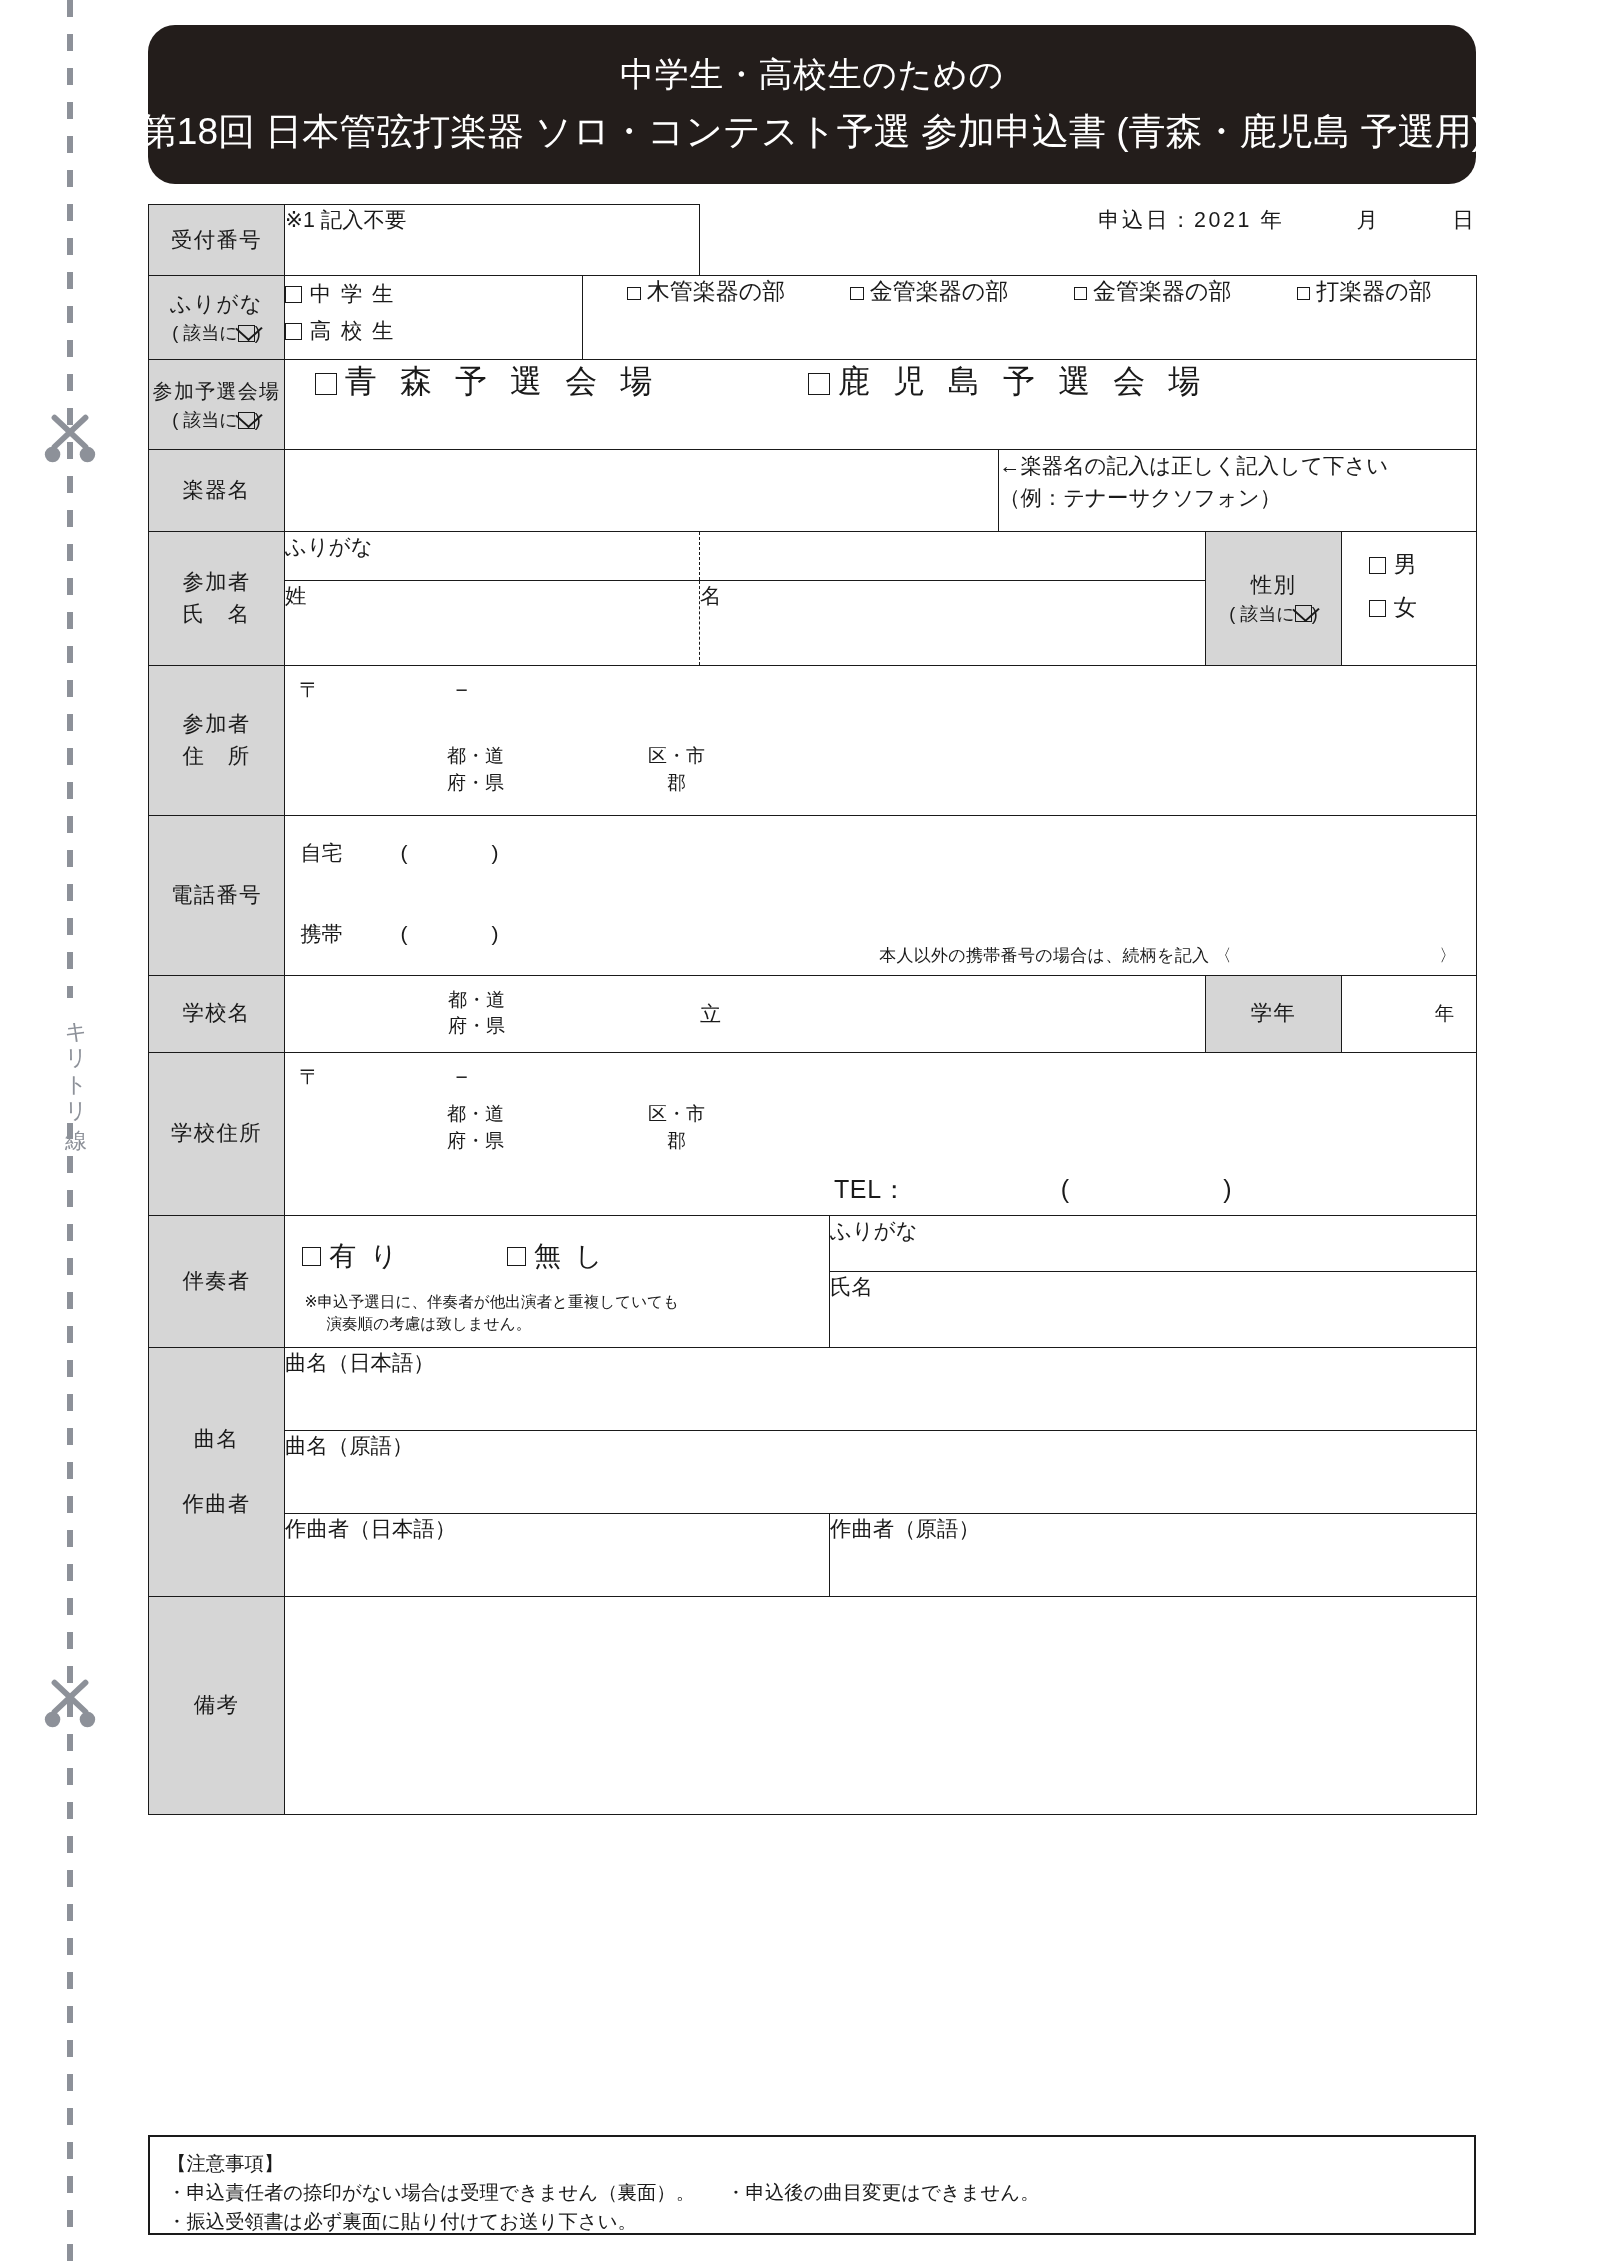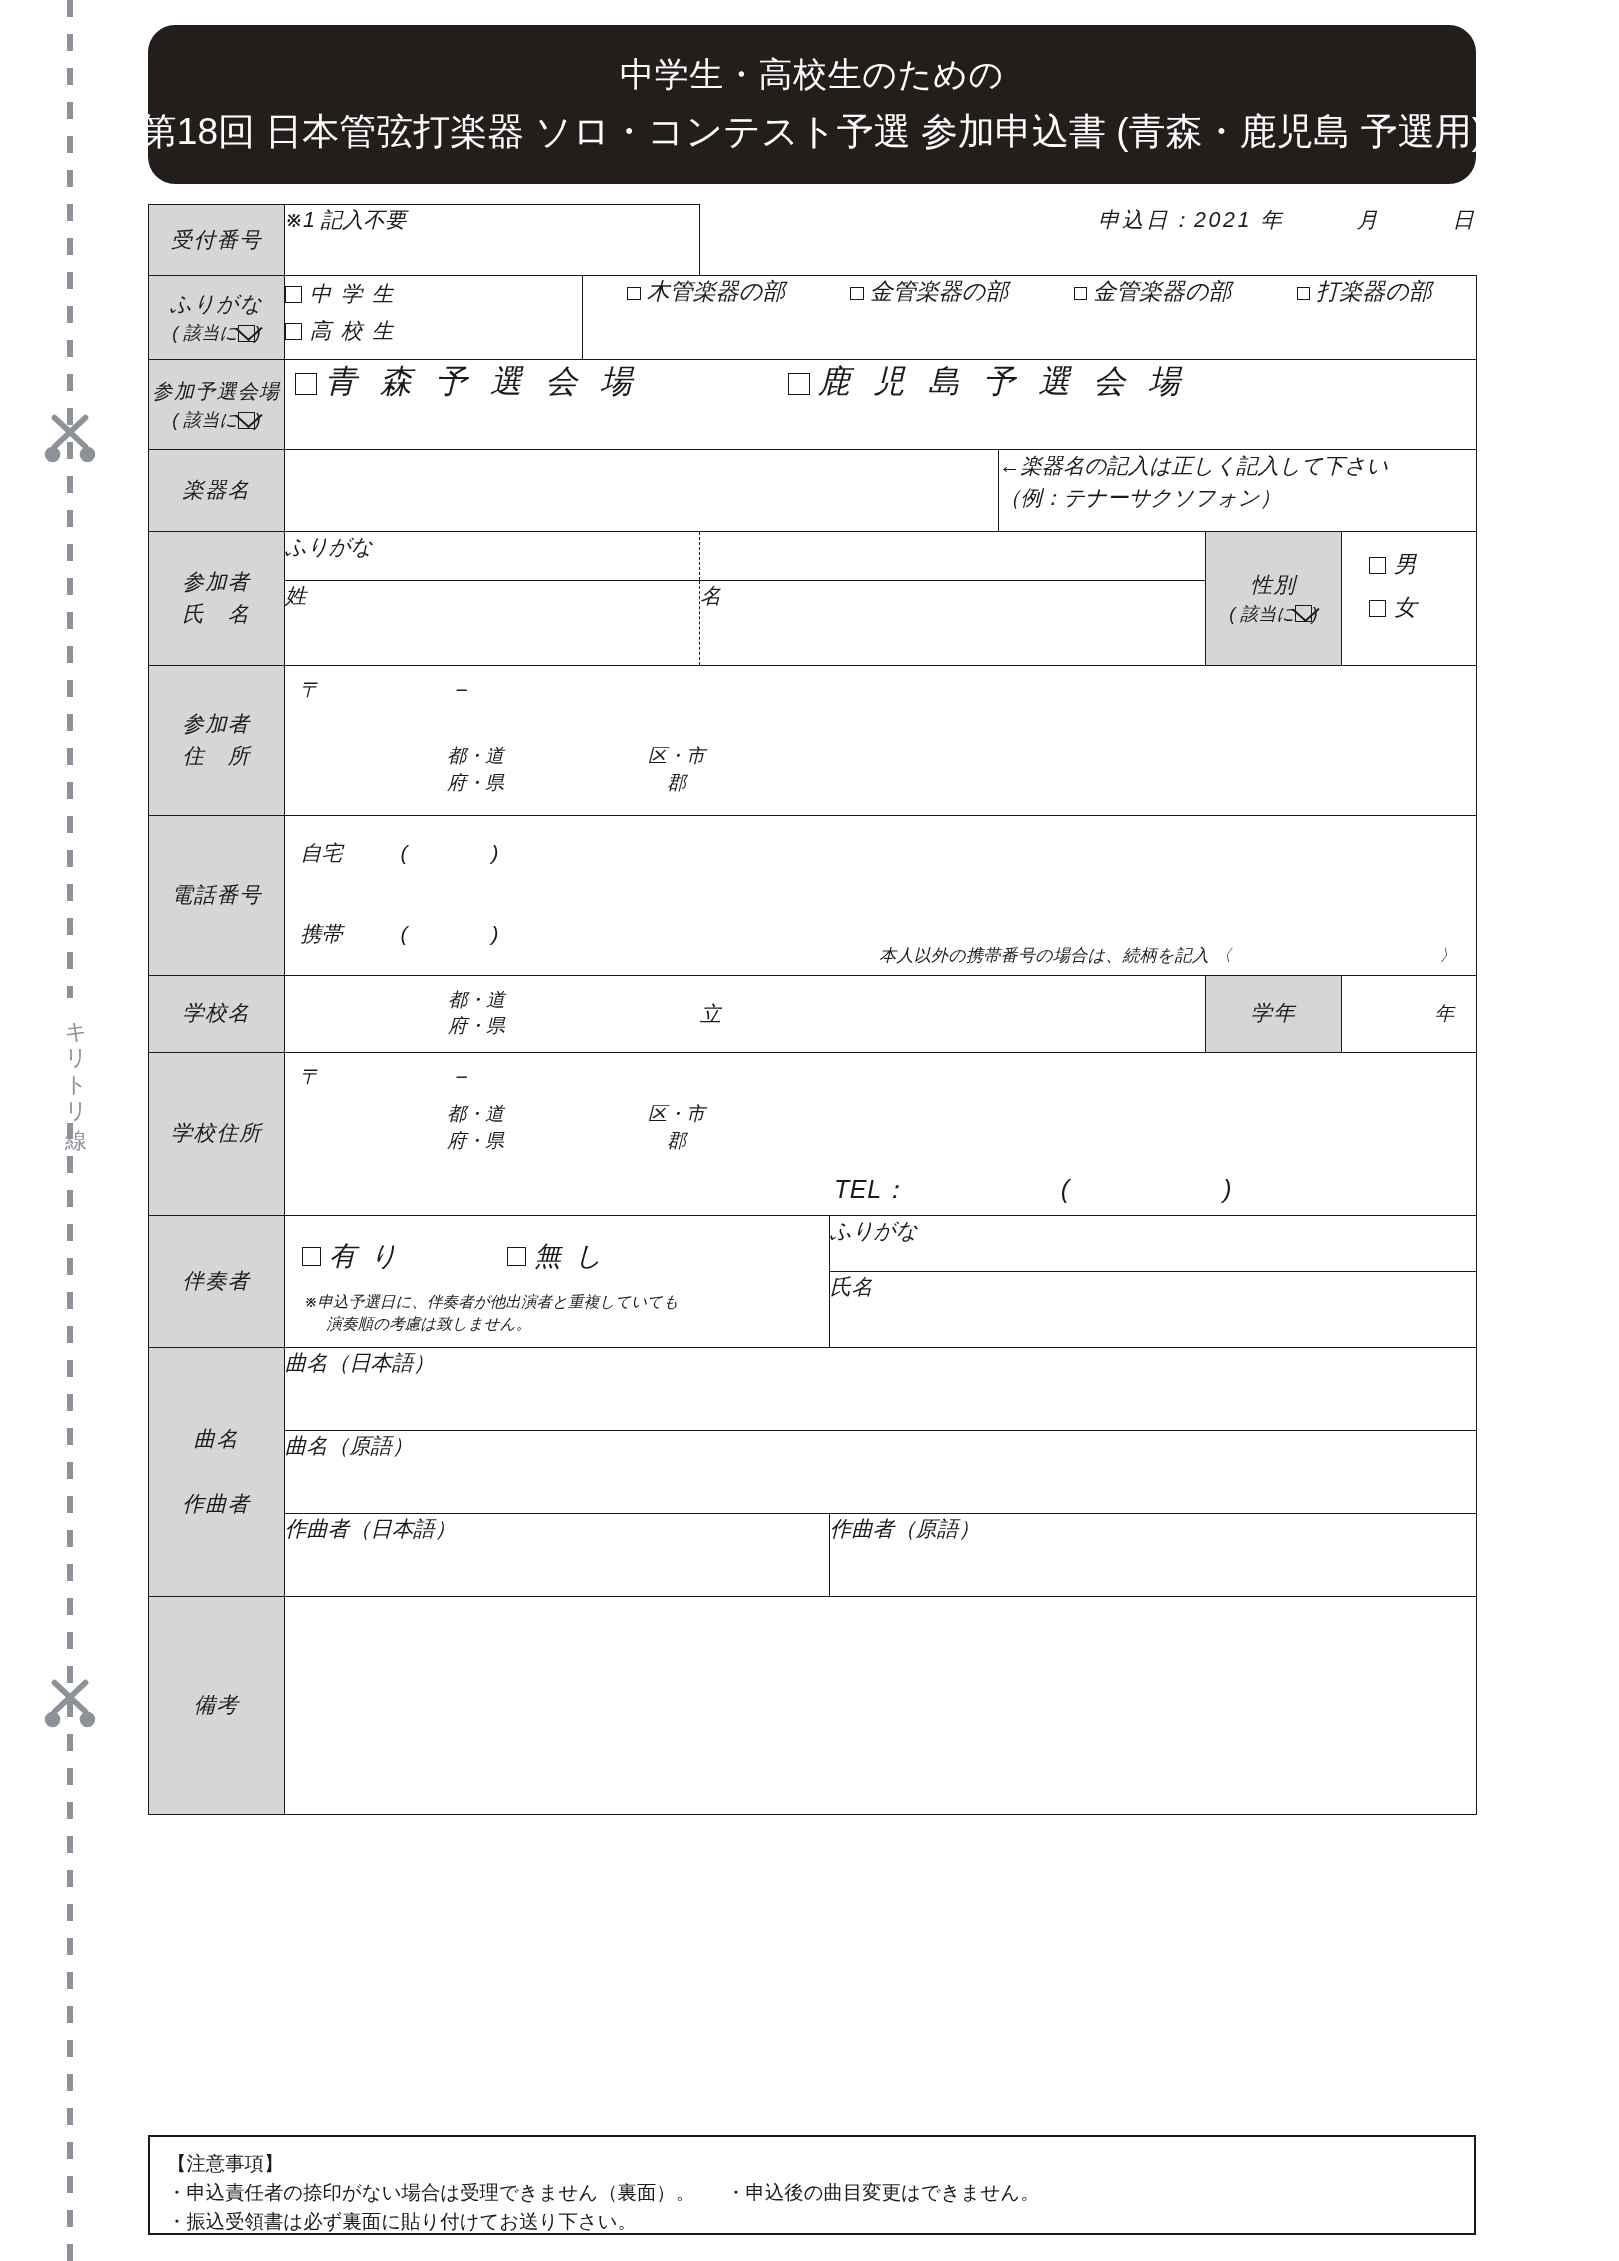--- a/index.html
+++ b/index.html
@@ -88,21 +88,20 @@
   }
 
   
   #form {
     position: absolute;
     left: 148px;
     top: 204px;
     width: 1328px;
     border-collapse: collapse;
     table-layout: fixed;
-    font-style: italic;
   }
   #form td {
     border: 1.9px solid #1a1a1a;
     padding: 0;
     vertical-align: top;
     font-size: 21.4px;
     position: relative;
   }
   .lbl {
     background: #d6d6d6;
@@ -170,21 +169,21 @@
   .dept-box { padding: 13px 17px; font-size: 23px; line-height: 1.75; letter-spacing: 1.9px; }
   .dept-parts {
     font-size: 23px;
     display: flex;
     justify-content: space-around;
     align-items: center;
     height: 100%;
     padding: 0 11.7px;
     box-sizing: border-box;
   }
-  .venue-row { font-size: 32px; display:flex; align-items:center; height:100%; padding-left: 10px; }
+  .venue-row { font-size: 32px; display:flex; align-items:center; height:100%; padding-left: 30px; }
   .venue-row .v1 { width: 493px; letter-spacing: 7.1px; }
   .venue-row .v2 { letter-spacing: 7.1px; }
   .inst-note { font-size: 19.4px; line-height: 1.5; padding: 14.3px 10.4px 0 13px; }
 
   .small-label { font-size: 18px; padding: 7.8px 11.7px; }
   .mini-label { font-size: 19.4px; padding: 7.8px 11.7px; }
 
   .addr-inner { position: relative; height: 100%; }
   .postal { position: absolute; left: 14.3px; top: 10.4px; font-size: 21px; letter-spacing: 1.3px; }
   .addr-pref { position: absolute; left: 162px; bottom: 18px; font-size: 19px; line-height: 1.4; text-align:center; }

